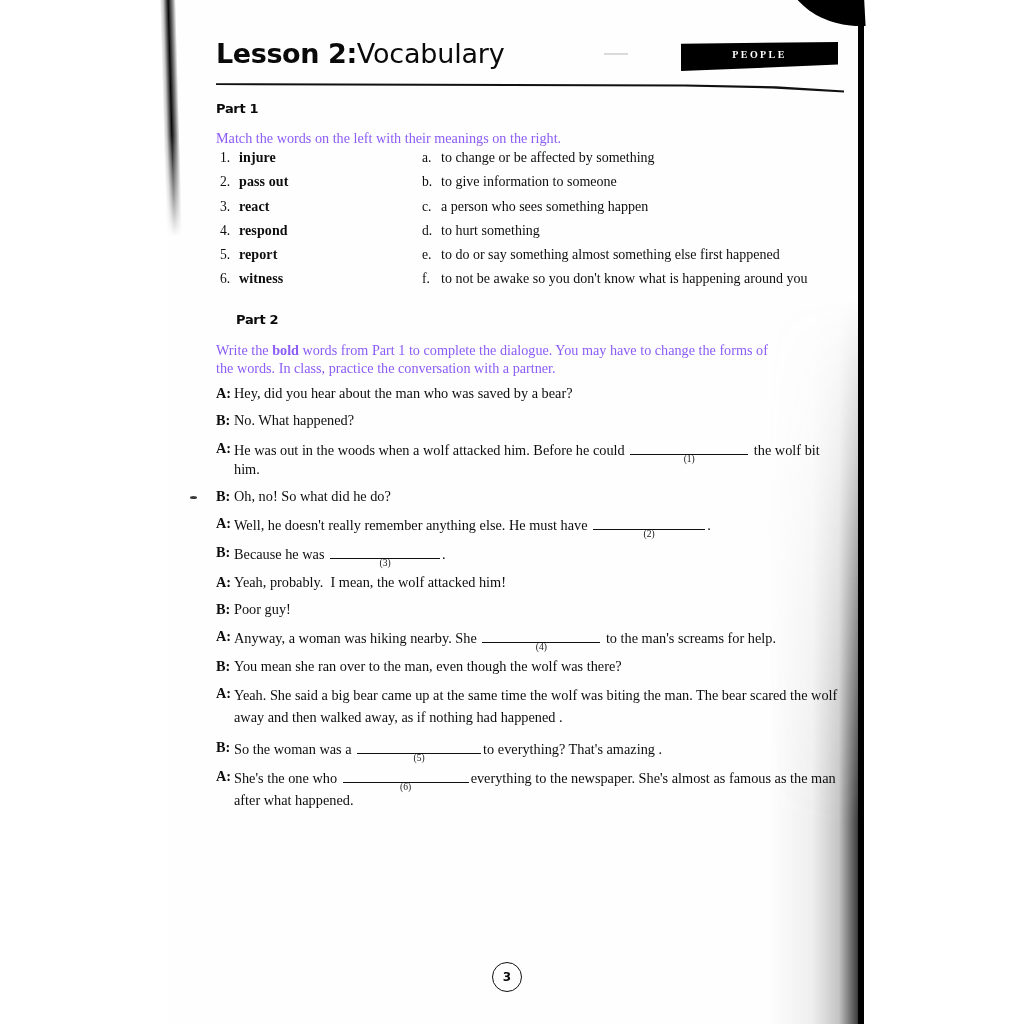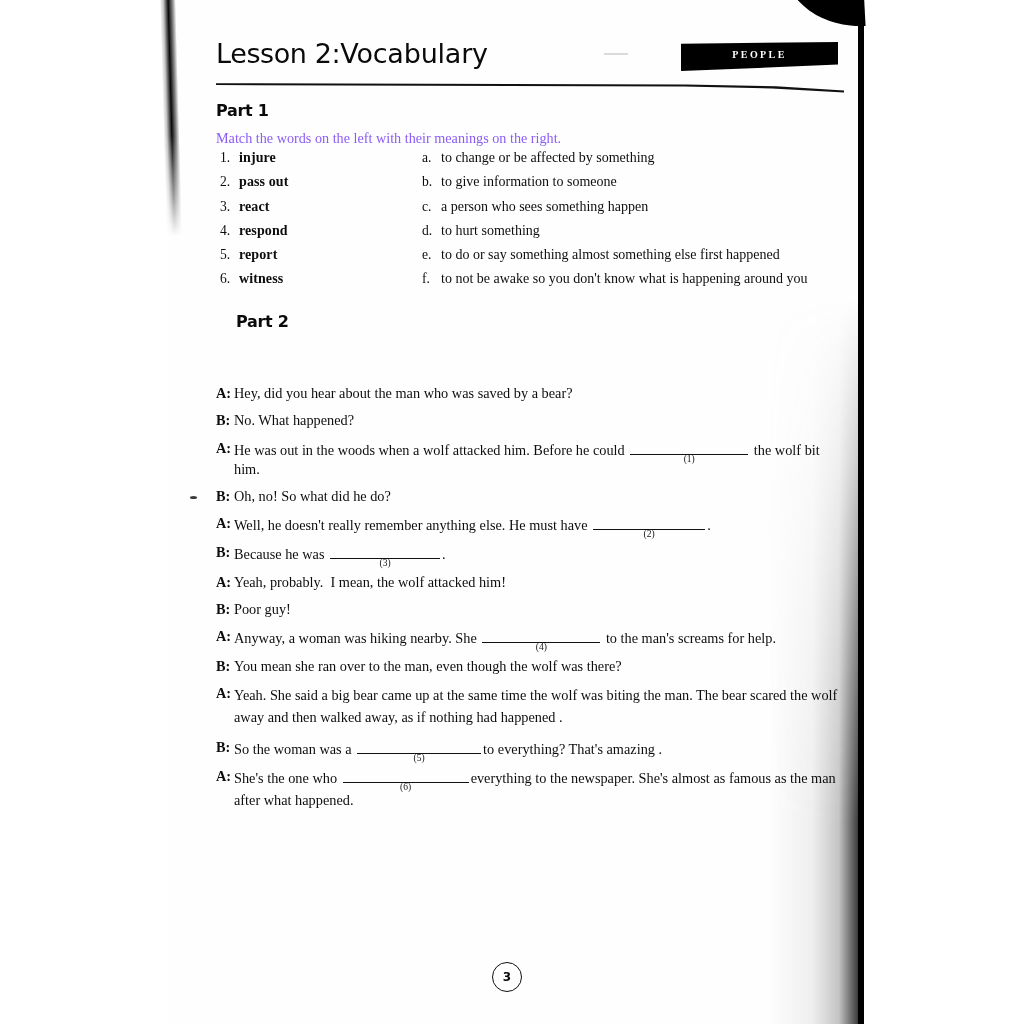--- a/index.html
+++ b/index.html
@@ -97,21 +97,21 @@
     position: absolute;
     left: 216px;
     top: 37px;
     font-size: 29px;
     letter-spacing: -0.1px;
     white-space: nowrap;
     color: #0a0a0a;
   }
   .lesson-title .lbl {
     font-family: "DejaVu Sans", sans-serif;
-    font-weight: normal;
+    font-weight: bold;
     font-size: 27px;
     letter-spacing: -0.4px;
   }
   .lesson-title .sub {
     font-family: "DejaVu Sans", sans-serif;
     font-weight: normal;
     font-size: 27px;
     letter-spacing: -0.2px;
   }
 
@@ -145,21 +145,21 @@
     font-weight: bold;
     letter-spacing: 2.4px;
   }
 
   
   .part-head {
     position: absolute;
     left: 216px;
     font-family: "DejaVu Sans", sans-serif;
     font-weight: bold;
-    font-size: 16px;
+    font-size: 13px;
     letter-spacing: -0.3px;
     color: #0a0a0a;
   }
   .instr {
     position: absolute;
     left: 216px;
     font-size: 14.2px;
     line-height: 17.5px;
     color: #8b5cf6;
   }
@@ -347,20 +347,21 @@
         <span class="mk">e.</span>
         <span class="mdef">to do or say something almost something else first happened</span>
       </div>
     <div class="mrow">
         <span class="mk">f.</span>
         <span class="mdef">to not be awake so you don't know what is happening around you</span>
       </div>
   </div>
 
   <div class="part-head" style="top:312px;margin-left:20px;">Part 2</div>
+  <div class="instr" style="top:342px;width:560px;"><span>Write the </span><b>bold</b><span> words from Part 1 to complete the dialogue. You may have to change the forms of the words. In class, practice the conversation with a partner.</span></div>
 
   <div class="dialogue">
 
     <div class="dline">
       <span class="spk">A:</span>
       <span class="dtxt"><span class="seg">Hey, did you hear about the man who was saved by a bear?</span></span>
     </div>
 
     <div class="dline">
       <span class="spk">B:</span>

